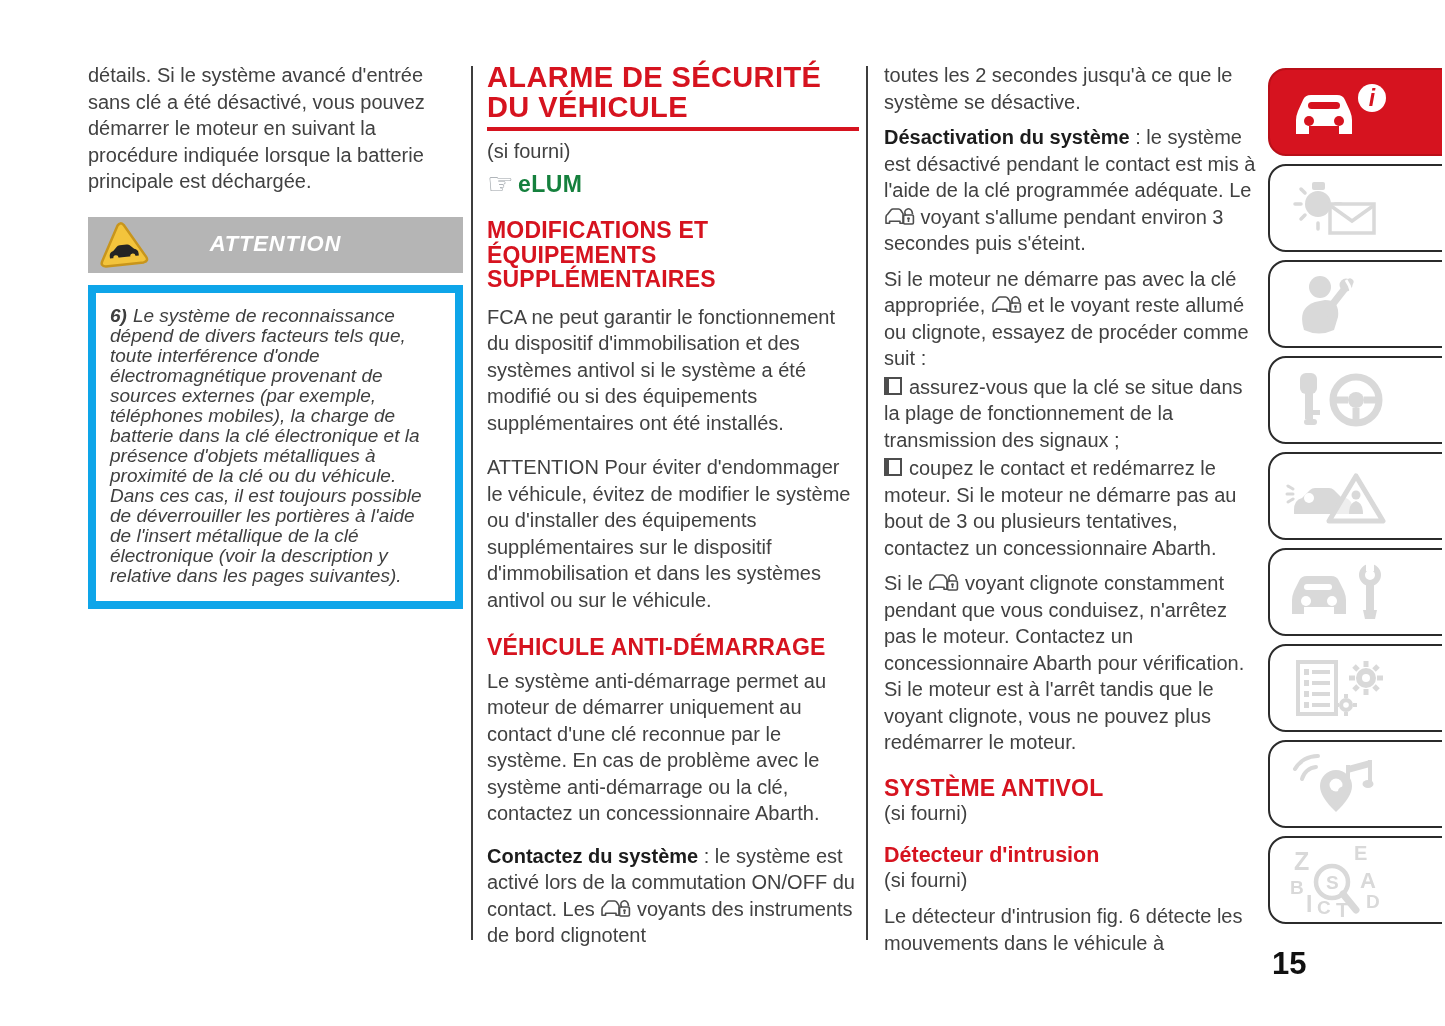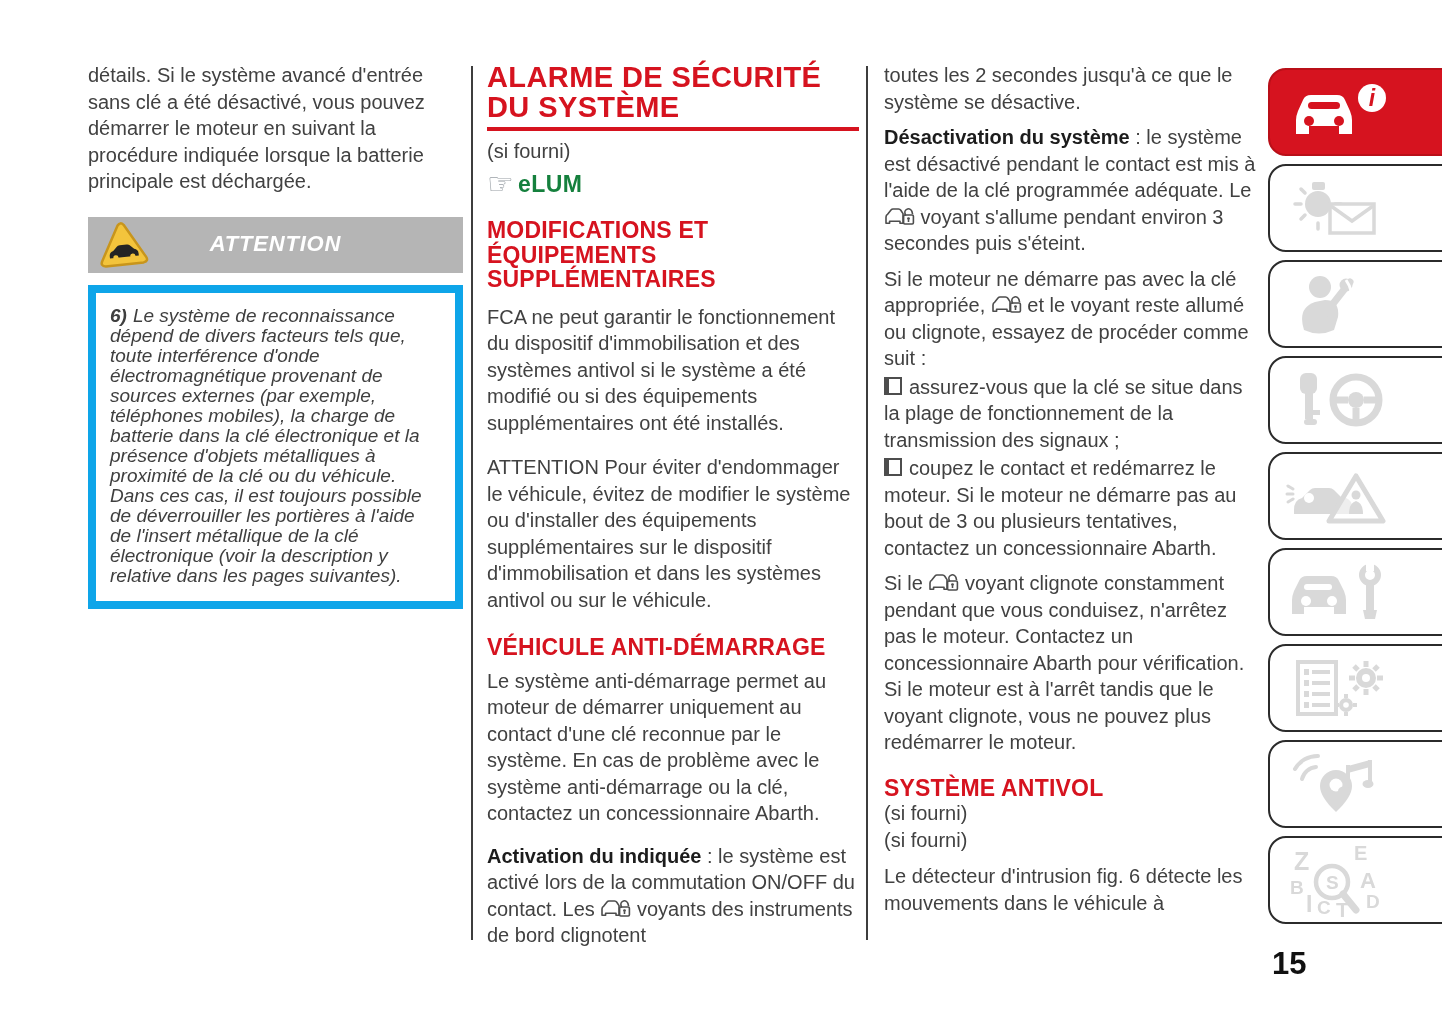--- a/index.html
+++ b/index.html
@@ -65,36 +65,36 @@
     </div>
 
     <div class="note-box">
       <span class="note-num">6)</span><span>Le système de reconnaissance dépend de divers facteurs tels que, toute interférence d'onde électromagnétique provenant de sources externes (par exemple, téléphones mobiles), la charge de batterie dans la clé électronique et la présence d'objets métalliques à proximité de la clé ou du véhicule. Dans ces cas, il est toujours possible de déverrouiller les portières à l'aide de l'insert métallique de la clé électronique (voir la description y relative dans les pages suivantes).</span>
     </div>
   </div>
 
   <div class="vrule" id="vrule1"></div>
 
   <div class="col" id="col2">
-    <h1 class="h-main">ALARME DE SÉCURITÉ DU SYSTÈME</h1>
+    <h1 class="h-main">ALARME DE SÉCURITÉ DU VÉHICULE</h1>
     <div class="h-rule"></div>
     <p class="sifourni" style="margin-top:7px;">(si fourni)</p>
 
     <div class="elum-row">
       <span class="elum-hand">☞</span>
       <span class="elum-label">eLUM</span>
     </div>
 
     <h2 class="h-sec" style="margin-top:20px;">MODIFICATIONS ET ÉQUIPEMENTS SUPPLÉMENTAIRES</h2>
     <p style="margin-top:12px;">FCA ne peut garantir le fonctionnement du dispositif d'immobilisation et des systèmes antivol si le système a été modifié ou si des équipements supplémentaires ont été installés.</p>
     <p style="margin-top:18px;">ATTENTION Pour éviter d'endommager le véhicule, évitez de modifier le système ou d'installer des équipements supplémentaires sur le dispositif d'immobilisation et dans les systèmes antivol ou sur le véhicule.</p>
 
     <h2 class="h-sec" style="margin-top:22px;">VÉHICULE ANTI-DÉMARRAGE</h2>
     <p style="margin-top:8px;">Le système anti-démarrage permet au moteur de démarrer uniquement au contact d'une clé reconnue par le système. En cas de problème avec le système anti-démarrage ou la clé, contactez un concessionnaire Abarth.</p>
-    <p style="margin-top:16px;"><span class="bold-dark">Activation du indiquée</span><span> : le système est activé lors de la commutation ON/OFF du contact. Les </span><span class="immo-icon"><svg width="31" height="24" viewBox="0 0 31 24" style="vertical-align:-5px">
+    <p style="margin-top:16px;"><span class="bold-dark">Contactez du système</span><span> : le système est activé lors de la commutation ON/OFF du contact. Les </span><span class="immo-icon"><svg width="31" height="24" viewBox="0 0 31 24" style="vertical-align:-5px">
             <g fill="none" stroke="#4d4d4d" stroke-width="1.6" stroke-linejoin="round">
               <path d="M2 12 q0 -2 1.6 -2.8 L7 5 q.8 -1 2 -1 h5.5 q1.5 0 2.3 1.2 L19 8.6 v9.6 h-3 v-2 H5.6 v2 h-3.6 z"></path>
               <path d="M21 10 V7.4 a3.6 3.6 0 0 1 7.2 0 V10" transform="rotate(-14 24.6 8)"></path>
               <rect x="19.6" y="10" width="9.8" height="9" rx="1.2"></rect>
               <circle cx="24.5" cy="13.6" r="1.4" fill="#4d4d4d" stroke="none"></circle>
               <line x1="24.5" y1="14.6" x2="24.5" y2="17"></line>
             </g>
           </svg></span><span> voyants des instruments de bord clignotent</span></p>
   </div>
 
@@ -132,20 +132,21 @@
               <path d="M21 10 V7.4 a3.6 3.6 0 0 1 7.2 0 V10" transform="rotate(-14 24.6 8)"></path>
               <rect x="19.6" y="10" width="9.8" height="9" rx="1.2"></rect>
               <circle cx="24.5" cy="13.6" r="1.4" fill="#4d4d4d" stroke="none"></circle>
               <line x1="24.5" y1="14.6" x2="24.5" y2="17"></line>
             </g>
           </svg></span><span> voyant clignote constamment pendant que vous conduisez, n'arrêtez pas le moteur. Contactez un concessionnaire Abarth pour vérification. Si le moteur est à l'arrêt tandis que le voyant clignote, vous ne pouvez plus redémarrer le moteur.</span></p>
 
     <h2 class="h-sec" style="margin-top:20px;">SYSTÈME ANTIVOL</h2>
     <p class="sifourni">(si fourni)</p>
 
+    <h3 class="h-sub" style="margin-top:16px;">Détecteur d'intrusion</h3>
     <p class="sifourni">(si fourni)</p>
     <p style="margin-top:10px;">Le détecteur d'intrusion fig. 6 détecte les mouvements dans le véhicule à</p>
   </div>
 
   <div id="sidebar">
 
     <div class="tab active">
       <svg width="116" height="64" viewBox="0 0 116 64">
         <path d="M12 54 V40 q0 -4 2 -9 l5 -11 q2 -5 8 -5 h26 q6 0 8 5 l5 11 q2 5 2 9 v14 h-13 v-8 H25 v8 z" fill="#fff"></path>
         <rect x="24" y="22" width="32" height="7" rx="3.5" fill="#d6131f"></rect>

